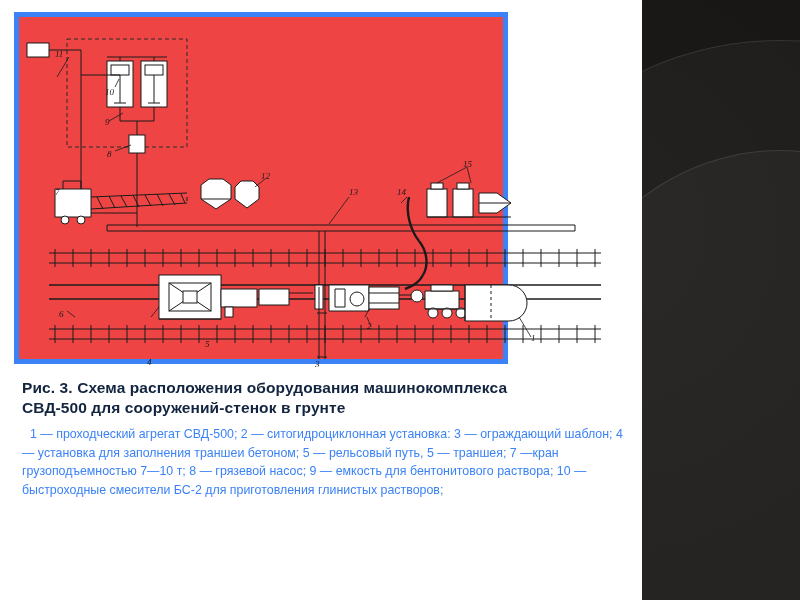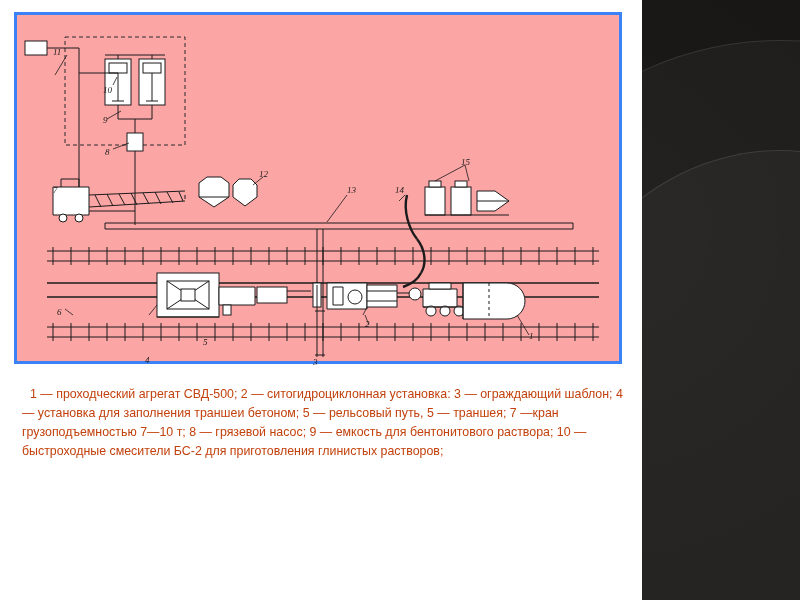--- a/index.html
+++ b/index.html
@@ -49,42 +49,42 @@
   
   .sheet {
     position: absolute;
     left: 0; top: 0;
     width: 642px; height: 600px;
     background: #ffffff;
   }
   .figure-box {
     position: absolute;
     left: 14px; top: 12px;
-    width: 608px; height: 352px;
-    background: #fca5a5;
-    border: 3px solid #3b82f6;
+    width: 494px; height: 352px;
+    background: #ef4444;
+    border: 5px solid #3b82f6;
   }
   .figure-svg { position: absolute; left: 0; top: 0; }
 
   .caption {
     position: absolute;
     left: 22px; top: 378px;
     width: 610px;
   }
   .caption-title {
     font-size: 15.5px;
     font-weight: bold;
     color: #12243f;
     line-height: 1.28;
     letter-spacing: 0.1px;
   }
   .caption-body {
     margin-top: 7px;
     font-size: 12.4px;
-    color: #c2410c;
+    color: #3b82f6;
     line-height: 1.52;
     text-align: left;
   }
   .cap-line { margin: 0 0 1px 0; }
   .indent { text-indent: 8px; }
 </style>
 </head>
 <body>
 
 <div id="slide">
@@ -242,19 +242,23 @@
           <text x="128" y="348">4</text>
           <text x="348" y="312">2</text>
           <text x="512" y="324">1</text>
           <text x="296" y="350">3</text>
           <text x="186" y="330">5</text>
         </g>
       </svg>
     </div>
 
     <div class="caption">
+      <div class="caption-title">
+        <div>Рис. 3. Схема расположения оборудования машинокомплекса</div>
+        <div>СВД-500 для сооружений-стенок в грунте</div>
+      </div>
       <div class="caption-body">
         <p class="cap-line indent">1 — проходческий агрегат СВД-500; 2 — ситогидроциклонная установка: 3 — ограждающий шаблон; 4 — установка для заполнения траншеи бетоном; 5 — рельсовый путь, 5 — траншея; 7 —кран грузоподъемностью 7—10 т; 8 — грязевой насос; 9 — емкость для бентонитового раствора; 10 — быстроходные смесители БС-2 для приготовления глинистых растворов;</p>
       </div>
     </div>
 
   </div>
 </div>
 
 </body></html>

